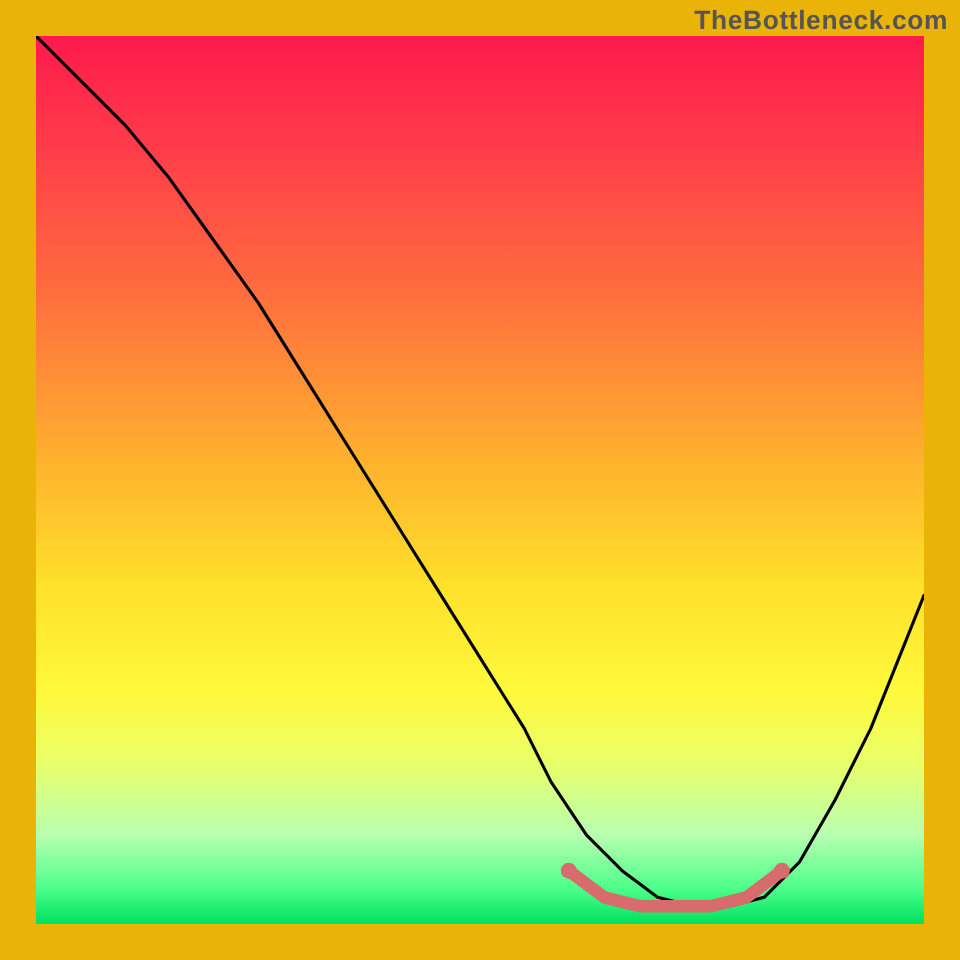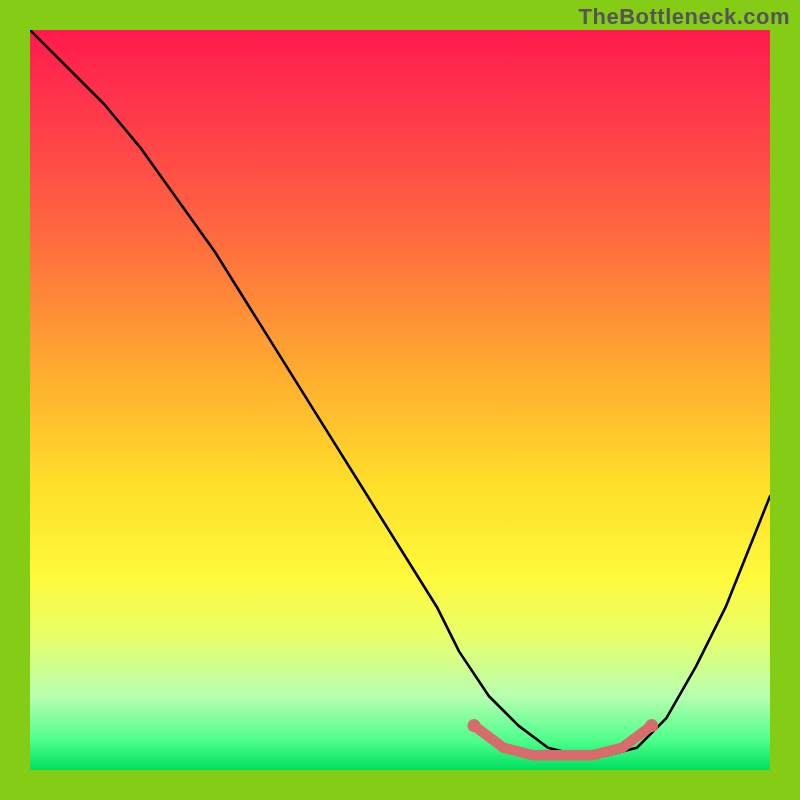--- a/index.html
+++ b/index.html
@@ -8,21 +8,21 @@
     width: 800px;
     height: 800px;
     background: #000;
     font-family: Arial, Helvetica, sans-serif;
     overflow: hidden;
   }
   .frame {
     position: relative;
     width: 800px;
     height: 800px;
-    background: #84cc16;
+    background: #eab308;
   }
   .watermark {
     position: absolute;
     top: 4px;
     right: 10px;
     color: #555;
     font-size: 22px;
     font-weight: bold;
     letter-spacing: 0.5px;
     user-select: none;

